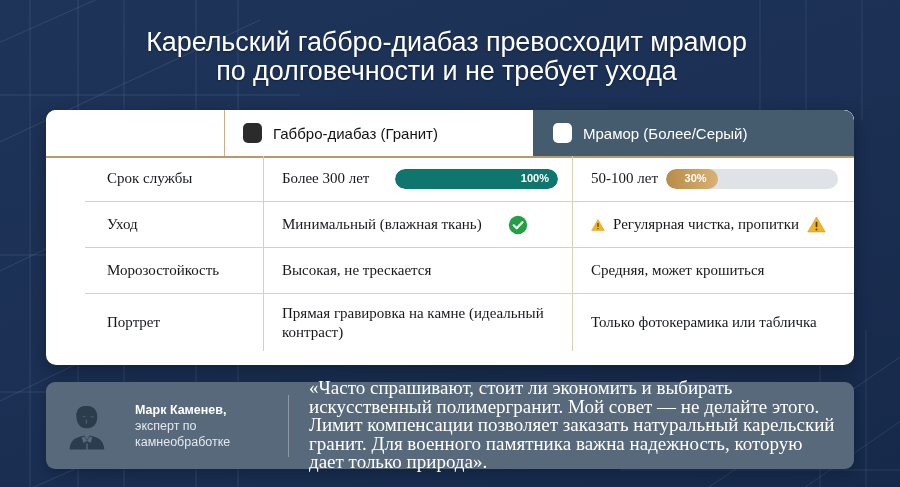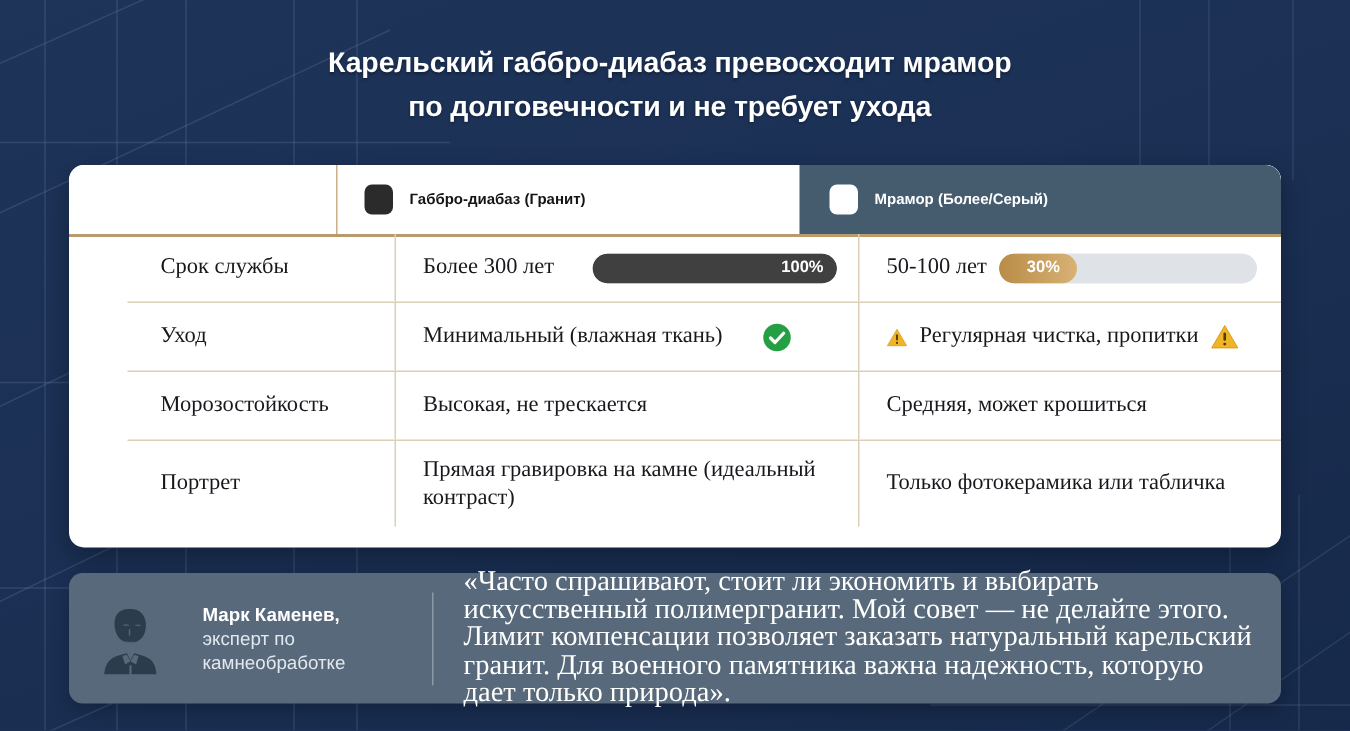--- a/index.html
+++ b/index.html
@@ -27,22 +27,22 @@
   #bg-pattern svg { position: absolute; inset: 0; }
 
   
   #title {
     position: absolute;
     top: 28px;
     left: 0;
     width: 893px;
     text-align: center;
     color: #ffffff;
-    font-size: 19px;
-    font-weight: bold;
+    font-size: 27px;
+    font-weight: normal;
     line-height: 29px;
     letter-spacing: -0.1px;
     text-shadow: 0 1px 2px rgba(0,0,0,.35);
   }
   #title .line { display: block; }
 
   
   #comparison-card {
     position: absolute;
     left: 46px;
@@ -87,22 +87,22 @@
     border-left: 1px solid #c9ae87;
   }
   .swatch {
     width: 19px; height: 20px;
     border-radius: 5px;
     flex: none;
   }
   .swatch.dark  { background: #2b2b2b; }
   .swatch.white { background: #ffffff; }
   .head-label {
-    font-size: 10px;
-    font-weight: bold;
+    font-size: 15px;
+    font-weight: normal;
     white-space: nowrap;
   }
   .head-label.on-light { color: #141414; }
   .head-label.on-dark  { color: #ffffff; }
 
   .head-rule {
     position: absolute;
     left: 0; right: 0; top: 46px;
     height: 2px;
     background: #b99a6b;
@@ -168,21 +168,21 @@
   }
   .bar-fill {
     position: absolute;
     left: 0; top: 0; bottom: 0;
     border-radius: 10px;
     display: flex;
     align-items: center;
     justify-content: flex-end;
     padding-right: 9px;
   }
-  .bar-fill.slate { background: #404040; }
+  .bar-fill.slate { background: #0f766e; }
   .bar-fill.gold  { background: linear-gradient(90deg, #b98c47 0%, #d8b175 100%); }
   .bar-pct {
     font-family: "Liberation Sans", sans-serif;
     font-size: 11px;
     font-weight: bold;
     color: #ffffff;
   }
   .bar-fill.gold .bar-pct { padding-right: 2px; }
 
   

